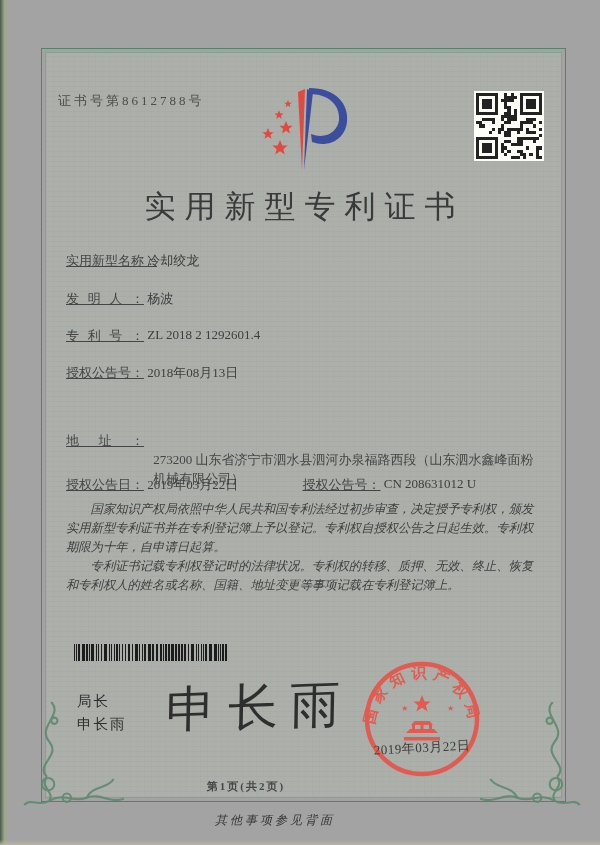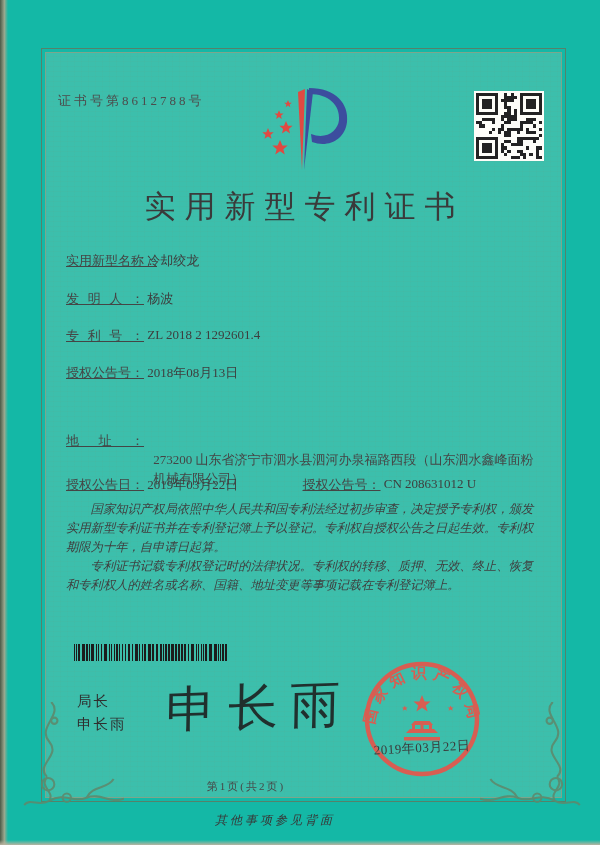--- a/index.html
+++ b/index.html
@@ -1,16 +1,16 @@
 <!DOCTYPE html>
 <html><head>
 <meta charset="utf-8">
 <style>
   html,body{margin:0;padding:0;background:#e8e4d4;}
-  .page{position:relative;width:600px;height:845px;background:#14b8a6;overflow:hidden;
+  .page{position:relative;width:600px;height:845px;background:#a3a3a3;overflow:hidden;
         font-family:"Liberation Serif","DejaVu Serif",serif;color:#3d3d3d;}
   .scan-edge{position:absolute;left:0;top:0;width:8px;height:100%;
         background:linear-gradient(90deg,#4a5a48,#9aa88e 55%,rgba(250,247,232,0));}
   .scan-edge-bottom{position:absolute;left:0;bottom:0;width:100%;height:5px;
         background:linear-gradient(0deg,#b9b4a0,rgba(250,247,232,0));}
 
   
   .frame{position:absolute;left:41px;top:48px;width:523px;height:752px;
         border:1.6px solid #55826a;}
   .frame-inner{position:absolute;left:3px;top:3px;right:3px;bottom:3px;border:1px solid #7da68c;}
@@ -50,21 +50,21 @@
   .director-name{position:absolute;left:77px;top:715px;font-size:14.5px;letter-spacing:2px;color:#2f2f2f;
         font-family:"Liberation Sans",sans-serif;}
   .signature{position:absolute;left:166px;top:674px;font-size:50px;letter-spacing:12px;color:#1d1d1d;
         transform:rotate(-2deg) skewX(-3deg);font-family:"DejaVu Sans",sans-serif;opacity:.88;z-index:6;}
 
   .seal{position:absolute;left:362px;top:659px;width:120px;height:120px;z-index:5;opacity:.92;}
   .seal-date{position:absolute;left:362px;top:739px;width:120px;text-align:center;font-size:13px;
         color:#3b3b3b;transform:rotate(-3deg);z-index:7;letter-spacing:0.5px;}
 
   .page-info{position:absolute;left:0;top:779px;width:492px;text-align:center;font-size:11px;
-        letter-spacing:2px;color:#474747;box-sizing:border-box;}
+        letter-spacing:2px;color:#474747;box-sizing:border-box;font-weight:bold;}
   .back-note{position:absolute;left:0;top:812px;width:600px;text-align:center;font-size:12px;
         letter-spacing:3px;font-style:italic;color:#383838;padding-right:50px;box-sizing:border-box;}
 </style>
 </head>
 <body>
 
 <div class="page">
   <div class="scan-edge"></div>
 
   <div class="frame">

